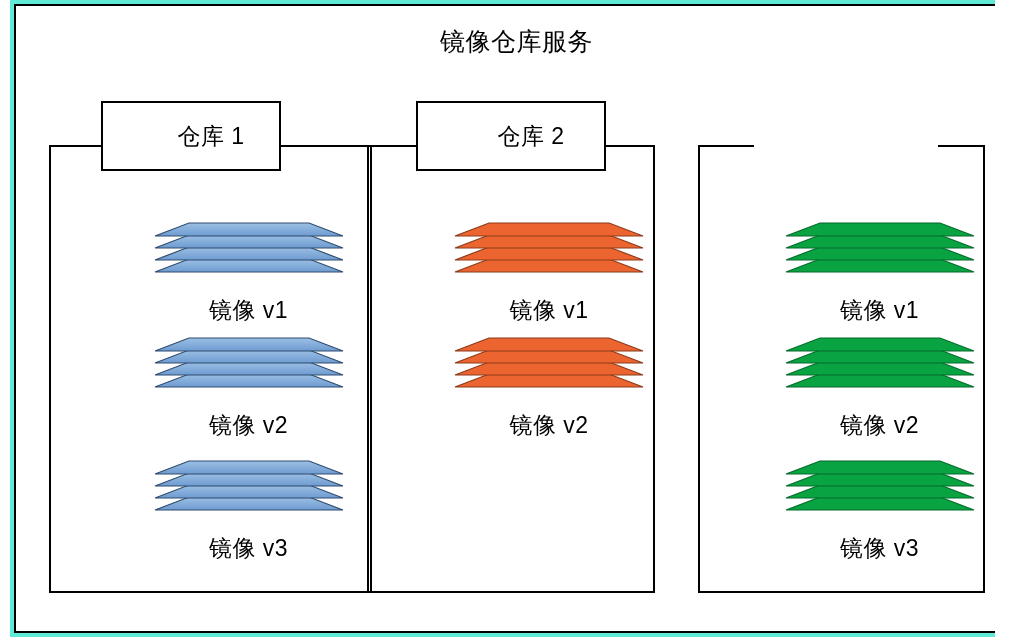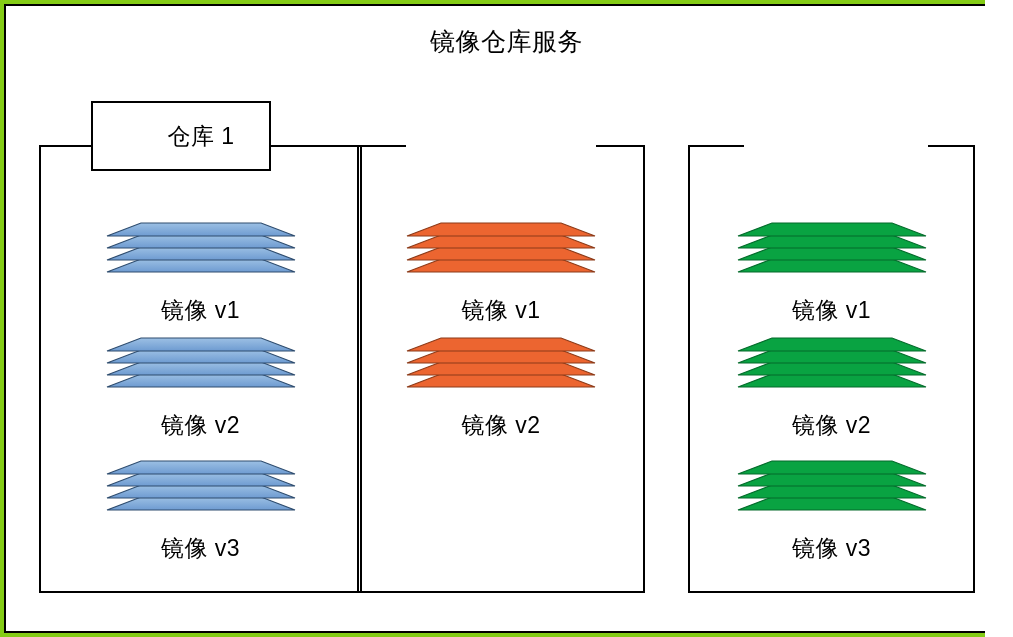--- a/index.html
+++ b/index.html
@@ -8,23 +8,24 @@
     background: #ffffff;
   }
   body {
     font-family: "Liberation Sans", "DejaVu Sans", sans-serif;
   }
 
   #canvas {
     position: relative;
     width: 985px;
     height: 637px;
-    background: #84cc16;
+    background: #5eead4;
     box-sizing: border-box;
     overflow: hidden;
+    margin-left: 10px;
   }
 
   
   .service-frame {
     position: absolute;
     left: 4px;
     top: 4px;
     width: 1005px;
     height: 629px;
     border: 2px solid #000000;
@@ -97,20 +98,21 @@
   .repo-1 .repo-notch { left: 52px;  width: 180px; }
   .repo-2 .repo-notch { left: 49px;  width: 190px; }
   .repo-3 .repo-notch { left: 56px;  width: 184px; }
 
   
   .stack-group {
     position: absolute;
     width: 100%;
     left: 0;
     text-align: center;
+    padding-left: 38px;
   }
   .stack-shape {
     position: relative;
     width: 188px;
     height: 52px;
     margin: 0 auto;
   }
   .stack-shape svg {
     display: block;
     width: 188px;
@@ -189,20 +191,21 @@
             <polygon points="34,0 154,0 188,13 0,13" fill="url(#g2)" stroke="#2E4C6E" stroke-width="1.2" stroke-linejoin="miter"></polygon>
           </svg>
         </div>
       <div class="stack-label">镜像 v3</div>
     </div>
   </div>
 
   <div class="repo repo-2">
     <div class="repo-body"></div>
     <div class="repo-notch"></div>
+    <div class="repo-header">仓库 2</div>
 
     <div class="stack-group" style="top:78px;">
       <div class="stack-shape" style="height: 65px;">
           <svg viewBox="0 0 188 65" width="188" height="65" preserveAspectRatio="none" aria-hidden="true" style="height: 65px;">
             <defs>
               <linearGradient id="g3" x1="0" y1="0" x2="0" y2="1">
                 <stop offset="0%" stop-color="#EC6530"></stop>
                 <stop offset="100%" stop-color="#EC6530"></stop>
               </linearGradient>
             </defs>

